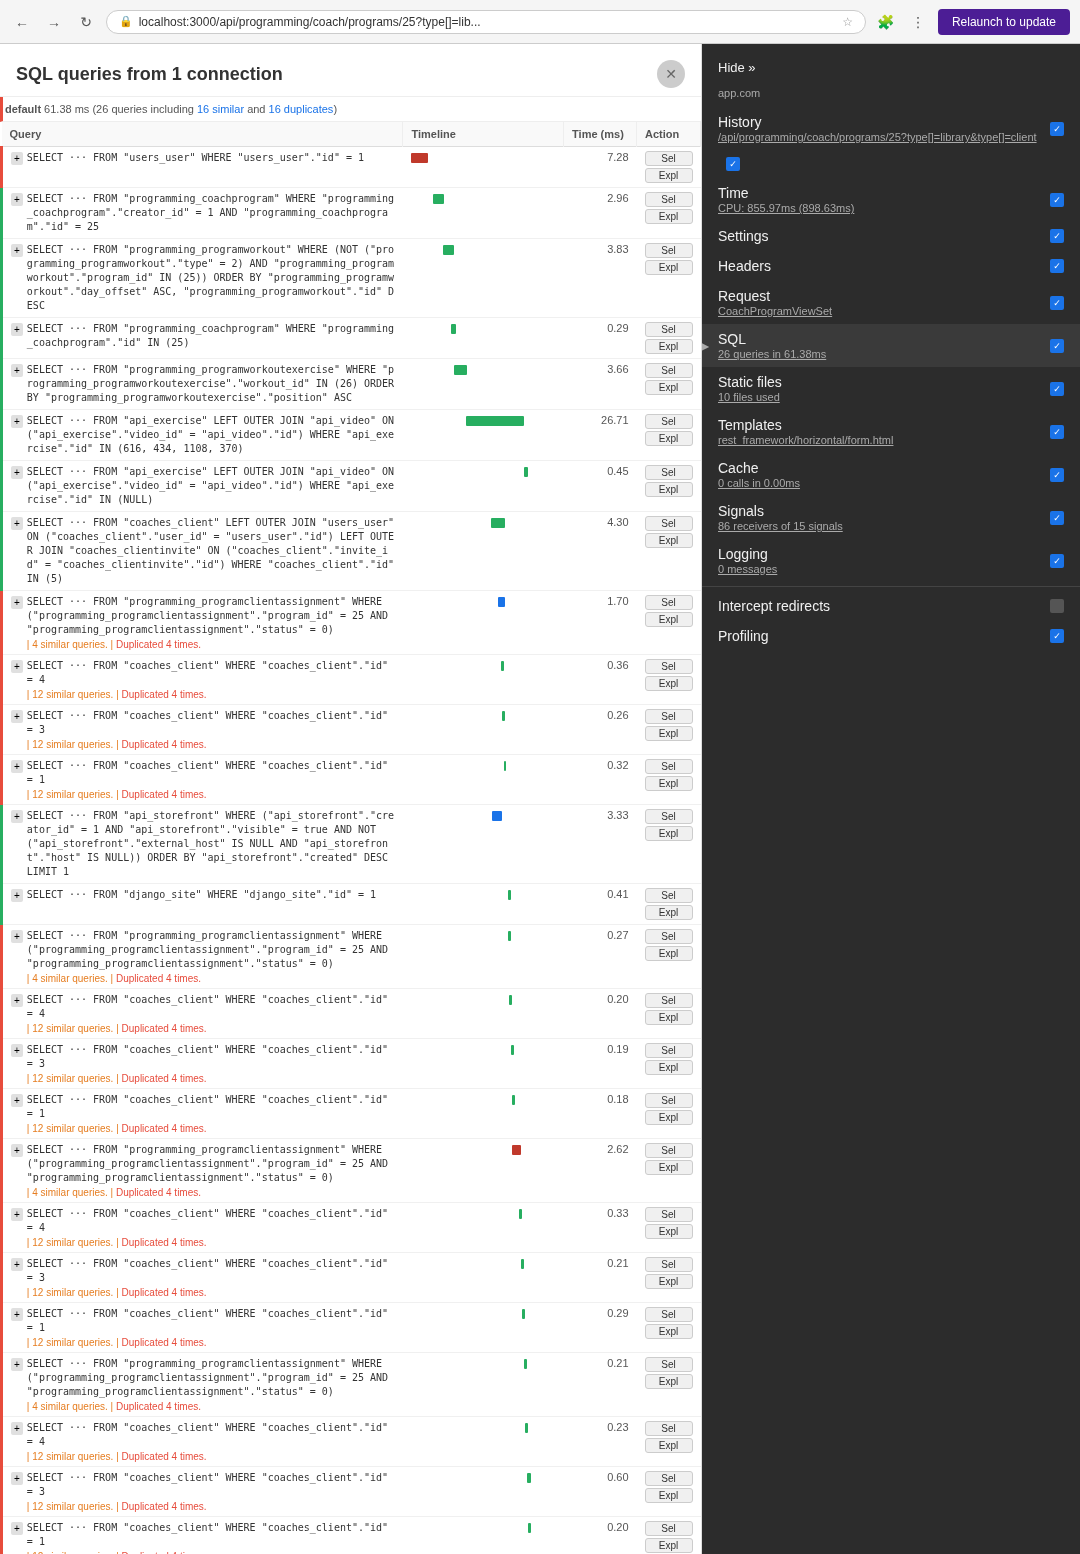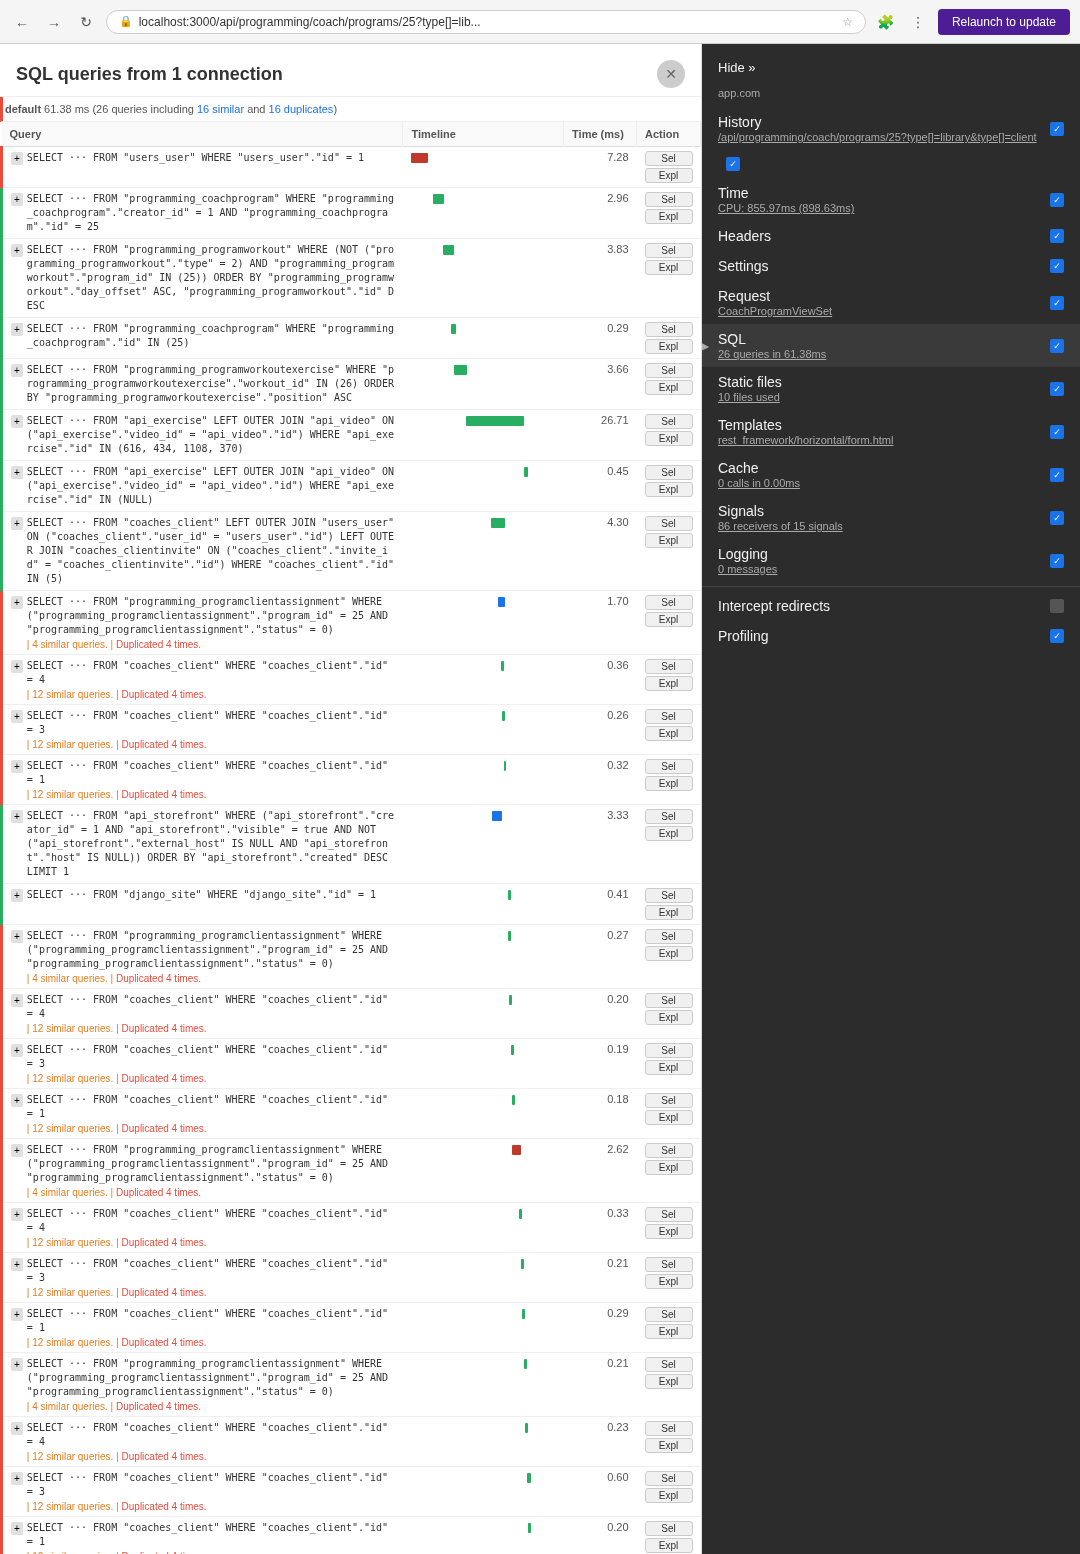--- a/index.html
+++ b/index.html
@@ -885,27 +885,27 @@
           </div>
           <div class="rp-item">
             <div class="rp-item-content">
               <div class="rp-item-label">Time</div>
               <div class="rp-item-sub">CPU: 855.97ms (898.63ms)</div>
             </div>
             <div class="rp-checkbox"></div>
           </div>
           <div class="rp-item">
             <div class="rp-item-content">
+              <div class="rp-item-label">Settings</div>
+            </div>
+            <div class="rp-checkbox"></div>
+          </div>
+          <div class="rp-item">
+            <div class="rp-item-content">
               <div class="rp-item-label">Headers</div>
-            </div>
-            <div class="rp-checkbox"></div>
-          </div>
-          <div class="rp-item">
-            <div class="rp-item-content">
-              <div class="rp-item-label">Settings</div>
             </div>
             <div class="rp-checkbox"></div>
           </div>
           <div class="rp-item">
             <div class="rp-item-content">
               <div class="rp-item-label">Request</div>
               <div class="rp-item-sub">CoachProgramViewSet</div>
             </div>
             <div class="rp-checkbox"></div>
           </div>

